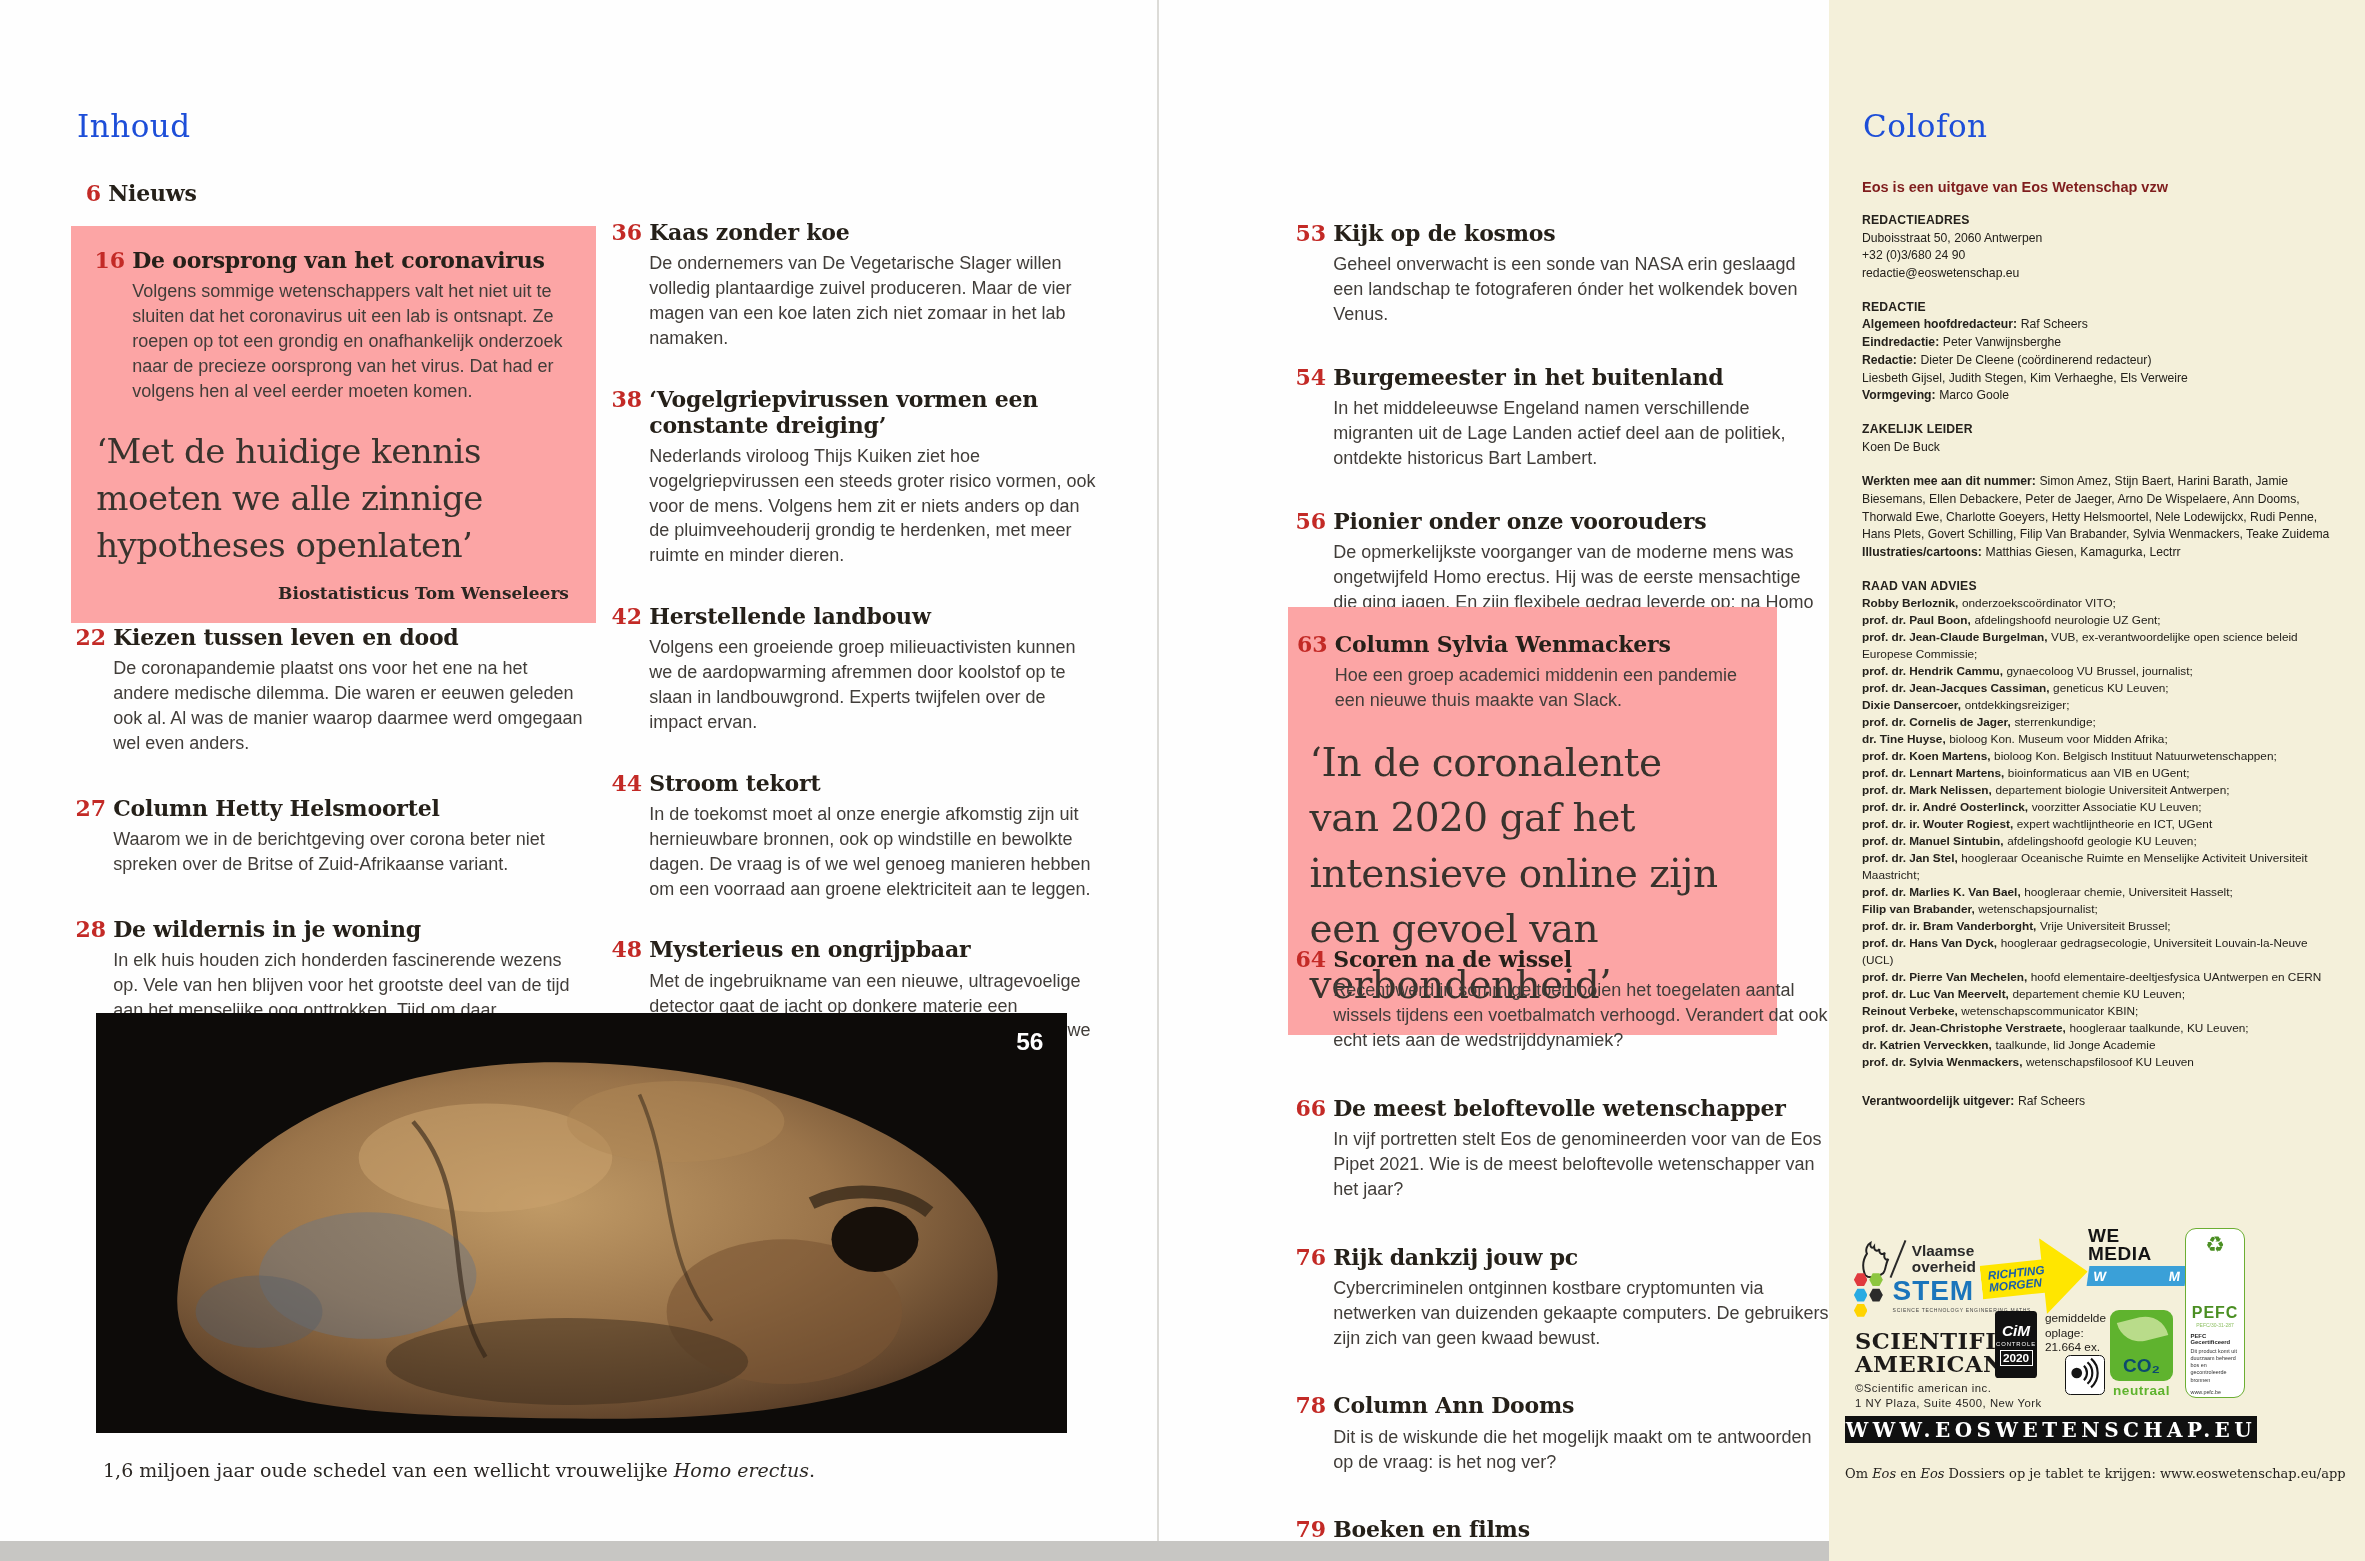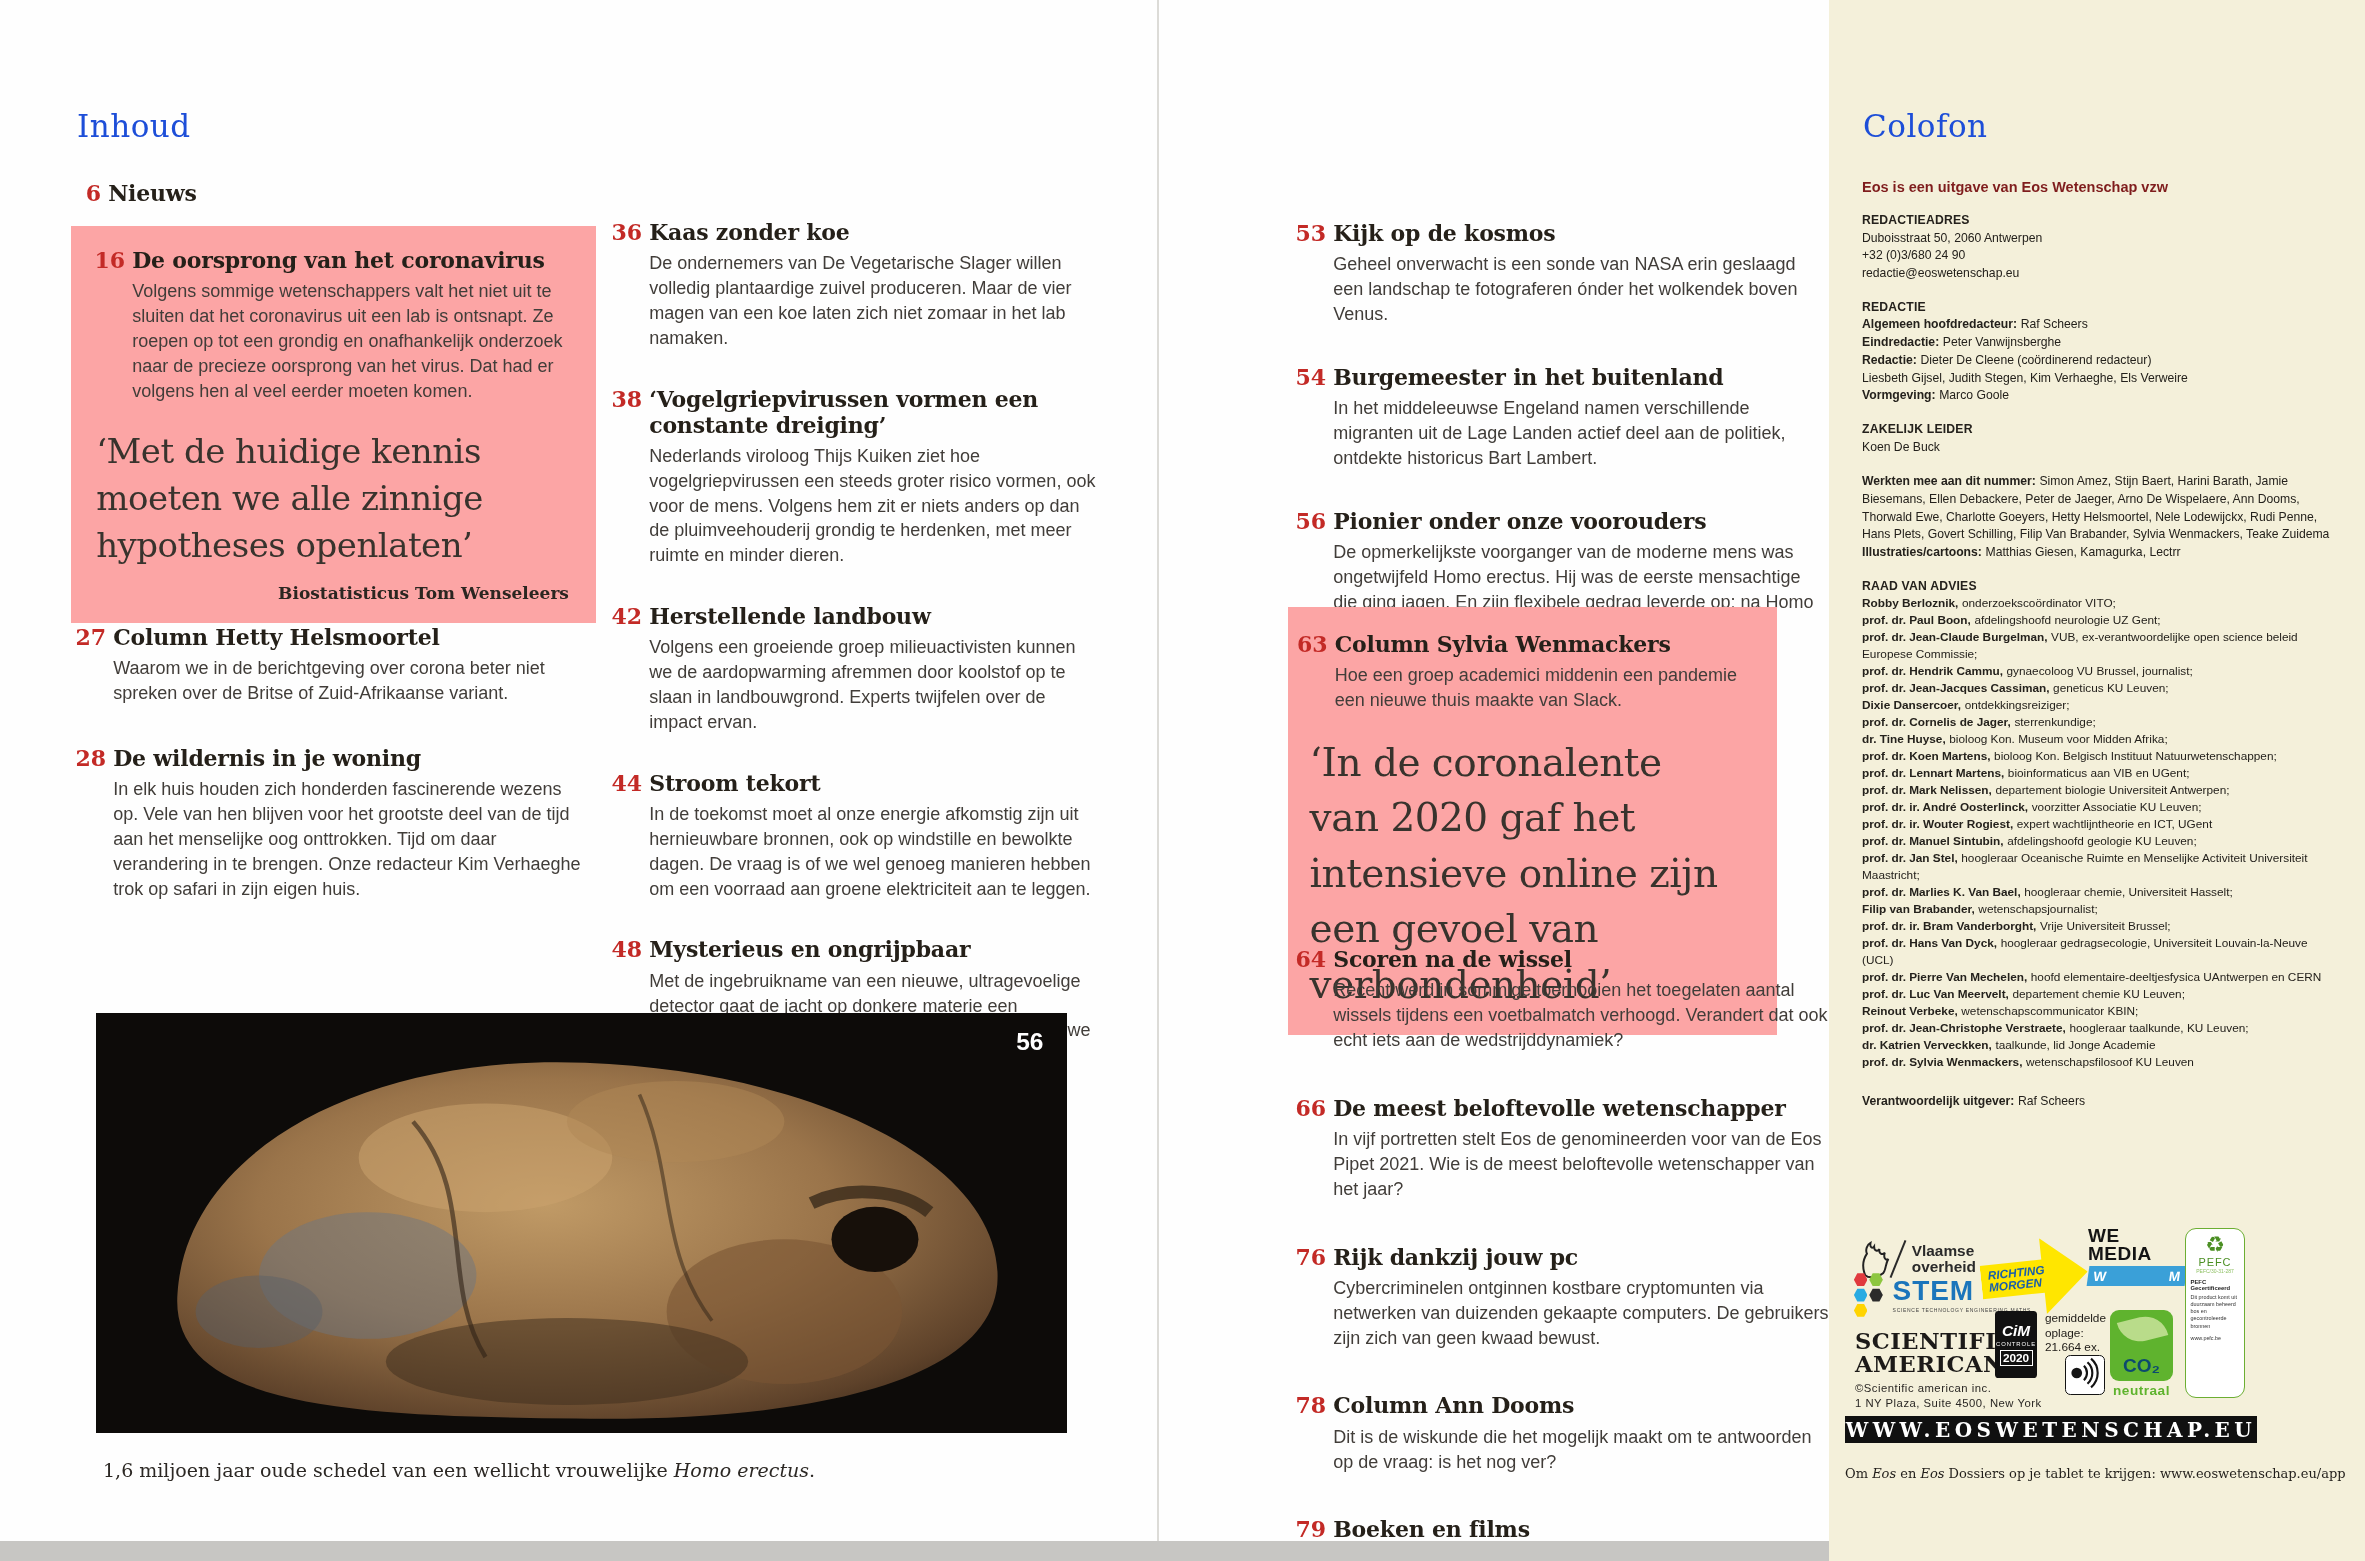--- a/index.html
+++ b/index.html
@@ -86,21 +86,21 @@
   .oplage{font-size:11.8px;line-height:1.25;color:#1e1b17;width:60px;}
   .audio{width:38px;height:38px;background:#fff;border:1.8px solid #141414;border-radius:5.4px;}
   .co2-box{width:63px;height:71px;background:#5fb32e;border-radius:9px;position:relative;overflow:hidden;}
   .leaf{position:absolute;left:9px;top:7.2px;width:47px;height:23.5px;background:#b9dc8a;
     border-radius:0 23.5px 0 23.5px;transform:rotate(-14deg);}
   .co2-txt{position:absolute;bottom:3.6px;left:0;right:0;text-align:center;color:#0c4a6e;font-weight:700;font-size:19px;}
   .co2-sub{color:#5fb32e;font-weight:700;font-size:13.6px;text-align:center;margin-top:1.8px;letter-spacing:0.5px;}
   .pefc{width:60px;height:170px;background:#fff;border:1.8px solid #6cae32;border-radius:11px;
     box-sizing:border-box;padding:5.4px 4.5px;text-align:center;color:#4b8f23;}
   .pefc-glyph{font-size:22px;line-height:1;color:#4b8f23;}
-  .pefc-name{font-weight:400;font-size:11px;letter-spacing:0.9px;}
+  .pefc-name{font-weight:700;font-size:16px;letter-spacing:0.9px;margin-top:48px;}
   .pefc-code{font-size:5px;color:#8cbf61;margin-bottom:4.5px;}
   .pefc-cert{font-size:5.9px;font-weight:700;color:#222;text-align:left;margin-bottom:2.7px;}
   .pefc-txt{font-size:5.4px;color:#333;text-align:left;line-height:1.35;}
   .pefc-url{font-size:5.4px;color:#333;text-align:left;margin-top:4.5px;}
 
   .banner{position:absolute;left:1845px;top:1416px;width:412px;height:27px;background:#101010;
     color:#fff;font-family:"DejaVu Serif",serif;font-weight:700;font-size:20px;letter-spacing:4.5px;
     text-align:center;line-height:28px;}
   .appline{position:absolute;left:1845px;top:1453px;font-family:"DejaVu Serif",serif;
     font-size:13px;color:#211e1a;}
@@ -129,20 +129,27 @@
       <h3 class="etitle">De oorsprong van het coronavirus</h3>
       <p class="edesc">Volgens sommige wetenschappers valt het niet uit te sluiten dat het coronavirus uit een lab is ontsnapt. Ze roepen op tot een grondig en onafhankelijk onderzoek naar de precieze oorsprong van het virus. Dat had er volgens hen al veel eerder moeten komen.</p>
     </div>
   </div>
   <div class="quote quote1">‘Met de huidige kennis moeten we alle zinnige hypotheses openlaten’</div>
   <div class="attribution">Biostatisticus Tom Wenseleers</div>
 </div>
 
 <div class="toc-col colA" style="left:70px;top:625px;">
 
+    <div class="entry">
+      <span class="num">22</span>
+      <div class="etext">
+        <h3 class="etitle">Kiezen tussen leven en dood</h3>
+        <p class="edesc">De coronapandemie plaatst ons voor het ene na het andere medische dilemma. Die waren er eeuwen geleden ook al. Al was de manier waarop daarmee werd omgegaan wel even anders.</p>
+      </div>
+    </div>
 
     <div class="entry">
       <span class="num">27</span>
       <div class="etext">
         <h3 class="etitle">Column Hetty Helsmoortel</h3>
         <p class="edesc">Waarom we in de berichtgeving over corona beter niet spreken over de Britse of Zuid-Afrikaanse variant.</p>
       </div>
     </div>
 
     <div class="entry">

